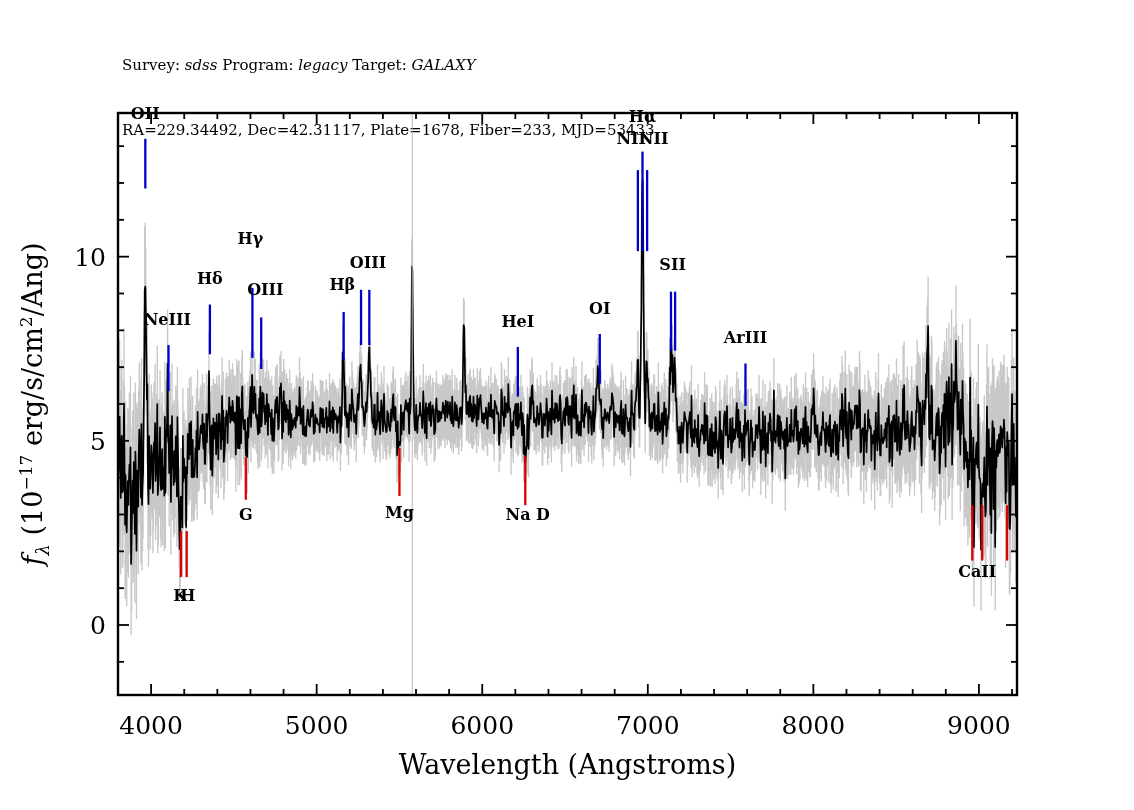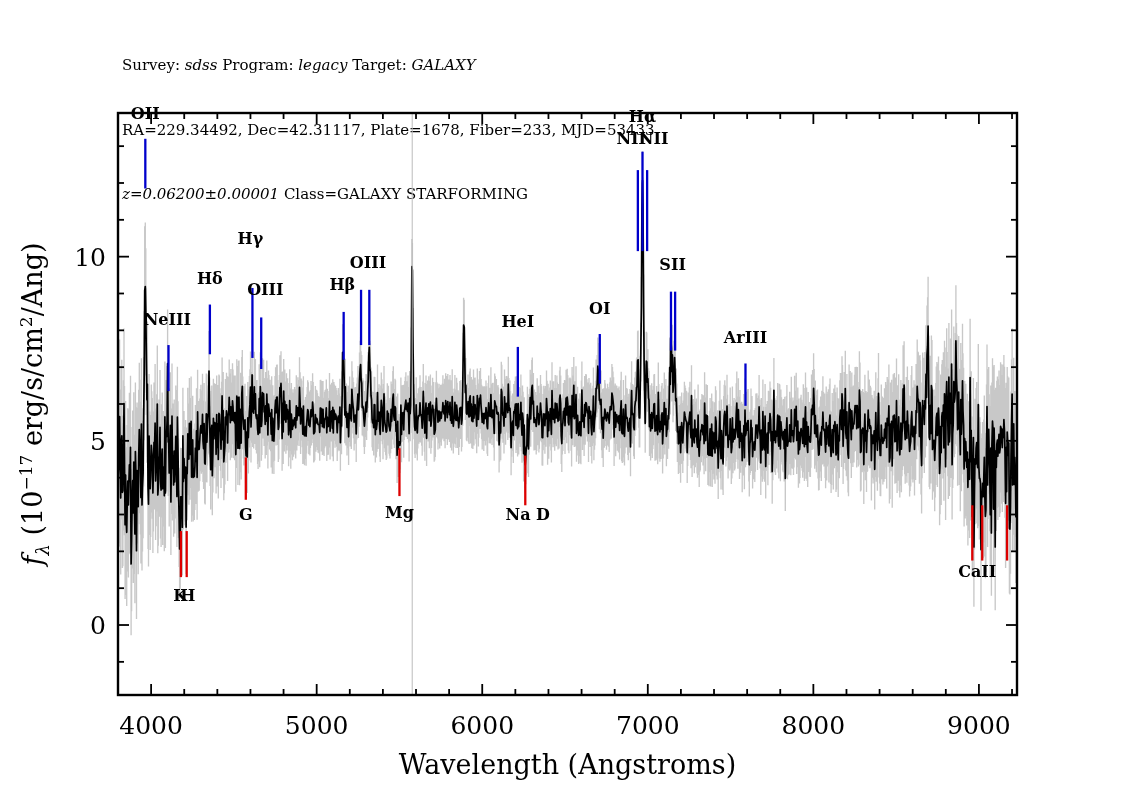--- a/index.html
+++ b/index.html
@@ -14,21 +14,20 @@
   .tick-lab{font-size:25px;}
   .axis-title{font-size:27px;}
   .line-lab{font-size:16px;font-weight:bold;font-family:"DejaVu Serif","Liberation Serif",serif;}
 </style>
 </head>
 <body>
 
 <div id="header">
   <div><span>Survey: </span><span class="it">sdss</span><span> Program: </span><span class="it">legacy</span><span> Target: </span><span class="it">GALAXY</span></div>
   <div>RA=229.34492, Dec=42.31117, Plate=1678, Fiber=233, MJD=53433</div>
-  <div><span class="it">z=0.06200±0.00001</span><span> Class=GALAXY STARFORMING</span></div>
 </div>
 
 <div id="plotwrap">
   <svg id="plot" width="1134" height="810" viewBox="0 0 1134 810">
       <defs>
         <clipPath id="cp">
           <rect x="118" y="113" width="899" height="582"></rect>
         </clipPath>
       </defs>
       <path d="M118.0 556.2L118.0 400.2M118.5 547.2L118.5 391.8M119.1 546.6L119.1 391.7M119.6 493.9L119.6 339.6M120.2 543.2L120.2 389.5M120.7 574.5L120.7 421.4M121.3 519.5L121.3 366.9M121.8 511.8L121.8 359.8M122.4 568.0L122.4 416.5M122.9 566.3L122.9 415.4M123.5 530.6L123.5 380.2M124.0 478.4L124.0 328.6M124.5 535.2L124.5 386.0M125.1 599.0L125.1 450.3M125.6 549.0L125.6 400.9M126.2 594.9L126.2 447.3M126.7 605.9L126.7 458.9M127.3 571.5L127.3 425.1M127.8 554.0L127.8 408.2M128.4 577.5L128.4 432.3M128.9 554.2L128.9 409.5M129.4 536.9L129.4 392.7M130.0 553.2L130.0 409.6M130.5 518.8L130.5 375.8M131.1 635.2L131.1 492.7M131.6 611.2L131.6 469.3M132.2 568.5L132.2 427.1M132.7 551.1L132.7 410.4M133.3 583.1L133.3 442.9M133.8 531.8L133.8 392.2M134.4 573.9L134.4 434.8M134.9 603.2L134.9 464.7M135.4 520.5L135.4 382.5M136.0 544.7L136.0 407.3M136.5 619.1L136.5 482.3M137.1 538.7L137.1 402.4M137.6 543.4L137.6 407.7M138.2 574.3L138.2 439.2M138.7 524.3L138.7 389.8M139.3 496.7L139.3 362.7M139.8 513.2L139.8 379.8M140.4 534.6L140.4 401.8M140.9 563.6L140.9 431.3M141.4 489.9L141.4 358.2M142.0 570.6L142.0 439.4M142.5 551.5L142.5 420.8M143.1 538.3L143.1 408.2M143.6 486.6L143.6 357.1M144.2 440.2L144.2 311.3M144.7 354.6L144.7 226.2M145.3 350.4L145.3 222.6M145.8 375.5L145.8 248.3M146.3 415.0L146.3 288.3M146.9 462.7L146.9 336.6M147.4 447.0L147.4 321.4M148.0 548.9L148.0 423.9M148.5 566.4L148.5 442.0M149.1 498.0L149.1 374.1M149.6 534.9L149.6 411.6M150.2 549.9L150.2 427.2M150.7 537.1L150.7 414.9M151.3 506.1L151.3 384.5M151.8 512.5L151.8 391.3M152.3 518.7L152.3 397.9M152.9 553.1L152.9 432.8M153.4 531.5L153.4 411.6M154.0 502.0L154.0 382.6M154.5 509.5L154.5 390.5M155.1 482.5L155.1 363.9M155.6 540.1L155.6 422.0M156.2 526.2L156.2 408.6M156.7 511.4L156.7 394.2M157.3 462.4L157.3 345.6M157.8 553.2L157.8 436.8M158.3 545.7L158.3 429.8M158.9 514.9L158.9 399.4M159.4 516.8L159.4 401.8M160.0 484.6L160.0 370.0M160.5 538.4L160.5 424.3M161.1 547.0L161.1 433.2M161.6 517.6L161.6 404.3M162.2 505.5L162.2 392.6M162.7 544.9L162.7 432.5M163.2 522.9L163.2 410.9M163.8 526.4L163.8 414.9M164.3 551.2L164.3 440.1M164.9 472.2L164.9 361.6M165.4 548.1L165.4 437.8M166.0 489.9L166.0 380.1M166.5 491.4L166.5 382.0M167.1 474.8L167.1 365.9M167.6 417.9L167.6 309.5M168.2 496.0L168.2 388.0M168.7 495.6L168.7 388.0M169.2 526.5L169.2 419.3M169.8 495.9L169.8 389.2M170.3 478.5L170.3 372.3M170.9 554.9L170.9 449.0M171.4 514.0L171.4 408.6M172.0 468.5L172.0 363.5M172.5 520.6L172.5 416.1M173.1 507.5L173.1 403.5M173.6 536.7L173.6 433.1M174.2 502.8L174.2 399.6M174.7 533.4L174.7 430.6M175.2 518.5L175.2 416.2M175.8 487.4L175.8 385.5M176.3 491.4L176.3 390.0M176.9 547.0L176.9 446.0M177.4 467.3L177.4 366.7M178.0 501.3L178.0 401.2M178.5 538.1L178.5 438.4M179.1 566.9L179.1 467.7M179.6 598.3L179.6 499.5M180.2 588.7L180.2 490.3M180.7 545.7L180.7 447.8M181.2 555.7L181.2 458.3M181.8 545.1L181.8 448.1M182.3 575.5L182.3 478.9M182.9 483.9L182.9 387.7M183.4 529.5L183.4 433.7M184.0 506.2L184.0 410.9M184.5 521.6L184.5 426.8M185.1 525.3L185.1 430.8M185.6 514.0L185.6 420.0M186.1 573.9L186.1 480.4M186.7 520.8L186.7 427.6M187.2 520.1L187.2 427.4M187.8 480.0L187.8 387.7M188.3 495.3L188.3 403.5M188.9 504.8L188.9 413.4M189.4 468.8L189.4 377.9M190.0 499.7L190.0 409.2M190.5 488.1L190.5 398.0M191.1 466.2L191.1 376.6M191.6 521.7L191.6 432.5M192.1 515.4L192.1 426.7M192.7 484.0L192.7 395.8M193.2 521.5L193.2 433.6M193.8 516.1L193.8 428.7M194.3 520.1L194.3 433.1M194.9 510.1L194.9 423.5M195.4 491.2L195.4 405.1M196.0 504.1L196.0 418.4M196.5 473.4L196.5 388.2M197.1 519.7L197.1 434.9M197.6 454.1L197.6 369.7M198.1 491.8L198.1 407.9M198.7 484.4L198.7 401.0M199.2 490.8L199.2 407.8M199.8 481.2L199.8 398.6M200.3 471.2L200.3 389.0M200.9 466.5L200.9 384.7M201.4 473.8L201.4 392.1M202.0 472.1L202.0 390.6M202.5 455.1L202.5 373.7M203.0 482.0L203.0 400.7M203.6 489.1L203.6 408.0M204.1 464.0L204.1 383.0M204.7 503.6L204.7 422.7M205.2 504.5L205.2 423.7M205.8 482.0L205.8 401.4M206.3 454.2L206.3 373.6M206.9 482.4L206.9 401.9M207.4 465.6L207.4 385.3M208.0 454.6L208.0 374.4M208.5 453.0L208.5 372.9M209.0 411.1L209.0 331.1M209.6 457.2L209.6 377.4M210.1 485.9L210.1 406.2M210.7 509.5L210.7 429.9M211.2 470.6L211.2 391.1M211.8 465.0L211.8 385.6M212.3 515.3L212.3 436.0M212.9 492.5L212.9 413.3M213.4 457.9L213.4 378.8M214.0 478.2L214.0 399.3M214.5 462.1L214.5 383.3M215.0 467.3L215.0 388.6M215.6 462.6L215.6 384.1M216.1 493.5L216.1 415.0M216.7 453.8L216.7 375.5M217.2 486.6L217.2 408.4M217.8 463.1L217.8 385.0M218.3 498.5L218.3 420.5M218.9 452.3L218.9 374.5M219.4 453.3L219.4 375.5M219.9 465.9L219.9 388.2M220.5 470.8L220.5 393.3M221.0 487.9L221.0 410.5M221.6 458.9L221.6 381.7M222.1 434.5L222.1 357.4M222.7 478.3L222.7 401.2M223.2 449.0L223.2 372.1M223.8 500.2L223.8 423.4M224.3 493.3L224.3 416.7M224.9 484.5L224.9 407.9M225.4 455.4L225.4 379.0M225.9 462.8L225.9 386.5M226.5 448.9L226.5 372.7M227.0 452.1L227.0 376.0M227.6 480.9L227.6 404.9M228.1 452.7L228.1 376.8M228.7 452.6L228.7 376.9M229.2 435.1L229.2 359.5M229.8 449.1L229.8 373.6M230.3 460.3L230.3 384.9M230.9 444.4L230.9 369.1M231.4 457.8L231.4 382.6M231.9 457.8L231.9 382.8M232.5 438.2L232.5 363.3M233.0 444.2L233.0 369.4M233.6 458.2L233.6 383.5M234.1 449.9L234.1 375.4M234.7 460.2L234.7 385.8M235.2 449.8L235.2 375.5M235.8 491.7L235.8 417.5M236.3 468.0L236.3 394.0M236.8 433.2L236.8 359.2M237.4 439.7L237.4 365.9M237.9 485.1L237.9 411.3M238.5 434.3L238.5 360.7M239.0 433.9L239.0 360.4M239.6 485.2L239.6 411.8M240.1 472.3L240.1 399.0M240.7 445.8L240.7 372.7M241.2 479.6L241.2 406.6M241.8 429.9L241.8 357.1M242.3 422.8L242.3 350.0M242.8 449.2L242.8 376.5M243.4 458.6L243.4 386.1M243.9 465.5L243.9 393.1M244.5 458.4L244.5 386.1M245.0 455.9L245.0 383.7M245.6 483.2L245.6 411.1M246.1 492.0L246.1 420.1M246.7 467.9L246.7 396.1M247.2 493.0L247.2 421.2M247.8 453.7L247.8 382.1M248.3 473.5L248.3 402.0M248.8 460.5L248.8 389.2M249.4 447.4L249.4 376.1M249.9 440.4L249.9 369.3M250.5 422.6L250.5 351.6M251.0 462.5L251.0 391.6M251.6 442.8L251.6 372.0M252.1 410.2L252.1 339.6M252.7 447.0L252.7 376.5M253.2 445.3L253.2 374.9M253.7 448.4L253.7 378.1M254.3 421.9L254.3 351.7M254.8 443.9L254.8 373.9M255.4 428.8L255.4 358.9M255.9 450.0L255.9 380.2M256.5 453.5L256.5 383.8M257.0 449.6L257.0 380.0M257.6 464.0L257.6 394.5M258.1 469.0L258.1 399.7M258.7 461.6L258.7 392.3M259.2 433.3L259.2 364.2M259.7 467.3L259.7 398.3M260.3 421.0L260.3 352.2M260.8 433.8L260.8 365.0M261.4 460.7L261.4 392.1M261.9 454.9L261.9 386.4M262.5 426.7L262.5 358.3M263.0 438.4L263.0 370.2M263.6 427.9L263.6 359.7M264.1 446.0L264.1 378.0M264.7 446.1L264.7 378.2M265.2 458.4L265.2 390.6M265.7 439.6L265.7 371.9M266.3 454.9L266.3 387.3M266.8 427.9L266.8 360.5M267.4 445.5L267.4 378.2M267.9 468.6L267.9 401.4M268.5 437.7L268.5 370.6M269.0 441.8L269.0 374.9M269.6 449.6L269.6 382.7M270.1 446.4L270.1 379.7M270.7 451.2L270.7 384.6M271.2 467.5L271.2 400.9M271.7 442.7L271.7 376.3M272.3 473.7L272.3 407.5M272.8 451.4L272.8 385.2M273.4 461.7L273.4 395.7M273.9 474.1L273.9 408.2M274.5 460.8L274.5 395.0M275.0 441.6L275.0 375.9M275.6 432.9L275.6 367.3M276.1 445.5L276.1 380.1M276.6 430.0L276.6 364.7M277.2 429.8L277.2 364.6M277.7 445.0L277.7 379.9M278.3 461.9L278.3 396.9M278.8 459.2L278.8 394.4M279.4 439.6L279.4 374.9M279.9 419.9L279.9 355.2M280.5 423.8L280.5 359.3M281.0 415.6L281.0 351.2M281.6 436.1L281.6 371.9M282.1 470.7L282.1 406.5M282.6 435.6L282.6 371.6M283.2 463.9L283.2 399.9M283.7 422.9L283.7 359.1M284.3 451.6L284.3 387.9M284.8 433.1L284.8 369.5M285.4 445.0L285.4 381.5M285.9 453.8L285.9 390.5M286.5 436.4L286.5 373.2M287.0 450.4L287.0 387.3M287.6 441.2L287.6 378.3M288.1 445.8L288.1 382.9M288.6 466.2L288.6 403.4M289.2 457.5L289.2 394.9M289.7 431.8L289.7 369.3M290.3 450.9L290.3 388.5M290.8 468.7L290.8 406.4M291.4 445.3L291.4 383.1M291.9 454.6L291.9 392.6M292.5 460.2L292.5 398.3M293.0 451.0L293.0 389.3M293.5 456.8L293.5 395.1M294.1 454.4L294.1 392.8M294.6 448.6L294.6 387.1M295.2 450.6L295.2 389.3M295.7 458.4L295.7 397.2M296.3 436.4L296.3 375.3M296.8 450.6L296.8 389.7M297.4 445.4L297.4 384.5M297.9 438.0L297.9 377.3M298.5 440.5L298.5 379.9M299.0 445.9L299.0 385.4M299.5 417.6L299.5 357.2M300.1 432.4L300.1 372.2M300.6 454.0L300.6 393.9M301.2 438.4L301.2 378.4M301.7 440.5L301.7 380.6M302.3 447.3L302.3 387.5M302.8 464.0L302.8 404.4M303.4 435.8L303.4 376.3M303.9 463.7L303.9 404.3M304.5 465.3L304.5 406.0M305.0 458.9L305.0 399.7M305.5 456.1L305.5 397.1M306.1 465.7L306.1 406.7M306.6 453.4L306.6 394.6M307.2 445.7L307.2 387.0M307.7 438.8L307.7 380.2M308.3 440.7L308.3 382.2M308.8 454.3L308.8 395.9M309.4 449.8L309.4 391.6M309.9 455.6L309.9 397.5M310.4 448.1L310.4 390.1M311.0 438.8L311.0 380.9M311.5 445.5L311.5 387.7M312.1 442.9L312.1 385.2M312.6 430.8L312.6 373.3M313.2 439.3L313.2 381.9M313.7 462.4L313.7 405.1M314.3 461.6L314.3 404.4M314.8 460.3L314.8 403.2M315.4 443.0L315.4 386.1M315.9 451.7L315.9 394.9M316.4 446.4L316.4 389.7M317.0 447.1L317.0 390.4M317.5 449.9L317.5 393.3M318.1 452.8L318.1 396.1M318.6 452.8L318.6 396.2M319.2 453.6L319.2 396.9M319.7 460.7L319.7 404.1M320.3 436.5L320.3 379.9M320.8 436.4L320.8 379.8M321.4 451.4L321.4 394.8M321.9 437.5L321.9 381.0M322.4 455.0L322.4 398.4M323.0 437.5L323.0 381.0M323.5 454.4L323.5 397.8M324.1 456.0L324.1 399.4M324.6 448.2L324.6 391.7M325.2 446.5L325.2 389.9M325.7 446.0L325.7 389.5M326.3 436.2L326.3 379.6M326.8 461.1L326.8 404.5M327.3 445.2L327.3 388.7M327.9 455.0L327.9 398.5M328.4 454.6L328.4 398.1M329.0 447.5L329.0 391.0M329.5 429.6L329.5 373.1M330.1 459.5L330.1 403.1M330.6 441.0L330.6 384.5M331.2 441.5L331.2 385.0M331.7 439.1L331.7 382.7M332.3 456.6L332.3 400.1M332.8 435.7L332.8 379.2M333.3 461.2L333.3 404.7M333.9 438.4L333.9 382.0M334.4 440.8L334.4 384.4M335.0 447.7L335.0 391.3M335.5 442.2L335.5 385.8M336.1 444.3L336.1 387.9M336.6 446.7L336.6 390.3M337.2 461.0L337.2 404.7M337.7 451.4L337.7 395.0M338.3 444.3L338.3 387.9M338.8 449.9L338.8 393.5M339.3 450.7L339.3 394.4M339.9 435.2L339.9 378.8M340.4 470.7L340.4 414.4M341.0 452.5L341.0 396.2M341.5 454.2L341.5 397.8M342.1 427.5L342.1 371.2M342.6 380.5L342.6 324.2M343.2 386.2L343.2 329.9M343.7 388.8L343.7 332.5M344.2 408.0L344.2 351.8M344.8 443.2L344.8 386.9M345.3 414.9L345.3 358.7M345.9 445.5L345.9 389.2M346.4 439.9L346.4 383.6M347.0 455.5L347.0 399.3M347.5 448.2L347.5 392.0M348.1 441.6L348.1 385.4M348.6 464.9L348.6 408.7M349.2 442.1L349.2 385.9M349.7 432.8L349.7 376.6M350.2 446.6L350.2 390.4M350.8 444.8L350.8 388.6M351.3 449.0L351.3 392.8M351.9 417.4L351.9 361.3M352.4 427.4L352.4 371.2M353.0 433.6L353.0 377.4M353.5 438.2L353.5 382.1M354.1 450.4L354.1 394.2M354.6 444.1L354.6 388.0M355.2 443.2L355.2 387.1M355.7 443.4L355.7 387.3M356.2 461.9L356.2 405.8M356.8 439.6L356.8 383.5M357.3 433.5L357.3 377.4M357.9 422.1L357.9 366.0M358.4 437.9L358.4 381.8M359.0 426.7L359.0 370.6M359.5 408.6L359.5 352.6M360.1 396.8L360.1 340.8M360.6 392.7L360.6 336.7M361.1 407.3L361.1 351.3M361.7 411.1L361.7 355.1M362.2 435.6L362.2 379.6M362.8 434.3L362.8 378.3M363.3 436.6L363.3 380.6M363.9 446.9L363.9 390.9M364.4 454.1L364.4 398.2M365.0 447.0L365.0 391.0M365.5 437.1L365.5 381.1M366.1 430.0L366.1 374.0M366.6 439.9L366.6 383.9M367.1 430.8L367.1 374.8M367.7 417.5L367.7 361.6M368.2 408.0L368.2 352.1M368.8 383.0L368.8 327.1M369.3 375.3L369.3 319.4M369.9 396.7L369.9 340.7M370.4 399.5L370.4 343.6M371.0 423.3L371.0 367.4M371.5 427.5L371.5 371.6M372.1 447.3L372.1 391.5M372.6 450.8L372.6 394.9M373.1 447.8L373.1 391.9M373.7 455.5L373.7 399.7M374.2 432.6L374.2 376.8M374.8 432.7L374.8 376.9M375.3 462.6L375.3 406.7M375.9 448.4L375.9 392.6M376.4 457.4L376.4 401.5M377.0 451.8L377.0 395.9M377.5 420.4L377.5 364.6M378.1 449.0L378.1 393.2M378.6 443.7L378.6 387.9M379.1 440.0L379.1 384.2M379.7 456.6L379.7 400.8M380.2 462.1L380.2 406.4M380.8 441.3L380.8 385.5M381.3 428.2L381.3 372.5M381.9 434.9L381.9 379.2M382.4 444.3L382.4 388.5M383.0 459.2L383.0 403.4M383.5 439.6L383.5 383.9M384.0 421.8L384.0 366.1M384.6 448.3L384.6 392.6M385.1 452.1L385.1 396.4M385.7 455.3L385.7 399.6M386.2 459.9L386.2 404.3M386.8 458.6L386.8 402.9M387.3 438.9L387.3 383.2M387.9 445.5L387.9 389.8M388.4 441.4L388.4 385.7M389.0 453.8L389.0 398.1M389.5 455.7L389.5 400.0M390.0 458.6L390.0 403.0M390.6 453.2L390.6 397.6M391.1 437.1L391.1 381.5M391.7 449.1L391.7 393.5M392.2 439.6L392.2 384.0M392.8 426.5L392.8 370.9M393.3 421.9L393.3 366.3M393.9 444.5L393.9 388.9M394.4 447.9L394.4 392.3M395.0 434.3L395.0 378.8M395.5 435.8L395.5 380.2M396.0 459.2L396.0 403.6M396.6 452.0L396.6 396.5M397.1 483.0L397.1 427.5M397.7 449.2L397.7 393.6M398.2 476.9L398.2 421.4M398.8 469.4L398.8 413.9M399.3 472.5L399.3 417.0M399.9 473.0L399.9 417.4M400.4 469.5L400.4 414.0M400.9 432.9L400.9 377.4M401.5 462.2L401.5 406.7M402.0 440.7L402.0 385.3M402.6 441.7L402.6 386.2M403.1 440.4L403.1 384.9M403.7 457.7L403.7 402.3M404.2 439.9L404.2 384.5M404.8 436.5L404.8 381.1M405.3 432.2L405.3 376.7M405.9 427.7L405.9 372.3M406.4 437.1L406.4 381.6M406.9 436.6L406.9 381.2M407.5 439.1L407.5 383.7M408.0 430.8L408.0 375.4M408.6 442.4L408.6 387.0M409.1 461.4L409.1 406.1M409.7 426.3L409.7 370.9M410.2 441.3L410.2 385.9M410.8 433.0L410.8 377.6M411.3 383.0L411.3 327.6M411.9 294.4L411.9 239.1M412.4 298.2L412.4 242.9M412.9 363.2L412.9 307.9M413.5 411.9L413.5 356.6M414.0 439.2L414.0 383.9M414.6 454.3L414.6 399.0M415.1 458.1L415.1 402.8M415.7 453.3L415.7 398.0M416.2 432.5L416.2 377.2M416.8 454.6L416.8 399.3M417.3 460.5L417.3 405.3M417.8 448.4L417.8 393.2M418.4 443.5L418.4 388.3M418.9 443.8L418.9 388.6M419.5 442.0L419.5 386.7M420.0 430.5L420.0 375.3M420.6 442.6L420.6 387.3M421.1 442.3L421.1 387.0M421.7 445.8L421.7 390.6M422.2 455.8L422.2 400.6M422.8 436.7L422.8 381.5M423.3 419.0L423.3 363.9M423.8 438.0L423.8 382.8M424.4 451.7L424.4 396.6M424.9 460.7L424.9 405.5M425.5 438.2L425.5 383.1M426.0 430.7L426.0 375.5M426.6 465.9L426.6 410.7M427.1 439.1L427.1 384.0M427.7 435.5L427.7 380.4M428.2 441.4L428.2 386.3M428.8 431.5L428.8 376.3M429.3 448.3L429.3 393.2M429.8 436.0L429.8 381.0M430.4 429.7L430.4 374.6M430.9 453.7L430.9 398.7M431.5 447.9L431.5 392.9M432.0 440.4L432.0 385.4M432.6 432.8L432.6 377.7M433.1 437.4L433.1 382.3M433.7 436.9L433.7 381.9M434.2 461.7L434.2 406.7M434.7 460.4L434.7 405.4M435.3 457.1L435.3 402.1M435.8 437.3L435.8 382.3M436.4 425.8L436.4 370.8M436.9 437.2L436.9 382.2M437.5 438.4L437.5 383.4M438.0 449.6L438.0 394.6M438.6 443.3L438.6 388.3M439.1 438.7L439.1 383.7M439.7 448.4L439.7 393.4M440.2 442.2L440.2 387.2M440.7 439.6L440.7 384.7M441.3 445.8L441.3 390.9M441.8 439.8L441.8 384.8M442.4 438.4L442.4 383.5M442.9 430.2L442.9 375.2M443.5 438.6L443.5 383.7M444.0 441.2L444.0 386.3M444.6 433.7L444.6 378.8M445.1 448.3L445.1 393.5M445.7 428.1L445.7 373.2M446.2 439.1L446.2 384.2M446.7 431.0L446.7 376.1M447.3 445.0L447.3 390.1M447.8 428.9L447.8 374.1M448.4 439.5L448.4 384.6M448.9 434.4L448.9 379.5M449.5 442.1L449.5 387.2M450.0 429.9L450.0 375.0M450.6 447.8L450.6 393.0M451.1 435.0L451.1 380.2M451.6 450.5L451.6 395.8M452.2 424.0L452.2 369.2M452.7 443.5L452.7 388.7M453.3 453.6L453.3 398.9M453.8 447.3L453.8 392.6M454.4 443.4L454.4 388.6M454.9 429.8L454.9 375.0M455.5 444.2L455.5 389.5M456.0 447.9L456.0 393.1M456.6 432.4L456.6 377.7M457.1 437.4L457.1 382.7M457.6 448.1L457.6 393.4M458.2 445.0L458.2 390.3M458.7 455.1L458.7 400.4M459.3 447.1L459.3 392.4M459.8 435.6L459.8 380.9M460.4 439.1L460.4 384.4M460.9 434.8L460.9 380.1M461.5 451.4L461.5 396.7M462.0 447.1L462.0 392.5M462.6 425.9L462.6 371.3M463.1 387.4L463.1 332.8M463.6 352.4L463.6 297.8M464.2 354.4L464.2 299.7M464.7 381.8L464.7 327.2M465.3 419.9L465.3 365.3M465.8 412.5L465.8 357.9M466.4 440.3L466.4 385.7M466.9 441.3L466.9 386.7M467.5 437.7L467.5 383.1M468.0 429.0L468.0 374.4M468.6 442.6L468.6 388.0M469.1 444.1L469.1 389.6M469.6 425.9L469.6 371.4M470.2 423.2L470.2 368.6M470.7 443.4L470.7 388.9M471.3 431.4L471.3 376.9M471.8 448.2L471.8 393.7M472.4 434.1L472.4 379.6M472.9 449.0L472.9 394.5M473.5 424.0L473.5 369.5M474.0 445.4L474.0 390.9M474.5 432.3L474.5 377.9M475.1 432.0L475.1 377.5M475.6 439.3L475.6 384.9M476.2 443.7L476.2 389.2M476.7 453.3L476.7 398.8M477.3 422.8L477.3 368.4M477.8 433.7L477.8 379.3M478.4 446.6L478.4 392.2M478.9 437.8L478.9 383.4M479.5 425.5L479.5 371.1M480.0 429.1L480.0 374.7M480.5 422.3L480.5 367.9M481.1 433.4L481.1 379.0M481.6 439.2L481.6 384.8M482.2 449.6L482.2 395.2M482.7 440.7L482.7 386.3M483.3 440.9L483.3 386.5M483.8 450.9L483.8 396.5M484.4 440.7L484.4 386.2M484.9 441.1L484.9 386.6M485.5 445.6L485.5 391.2M486.0 434.8L486.0 380.4M486.5 440.8L486.5 386.3M487.1 453.7L487.1 399.2M487.6 456.0L487.6 401.4M488.2 437.4L488.2 382.9M488.7 430.2L488.7 375.6M489.3 443.2L489.3 388.6M489.8 442.3L489.8 387.7M490.4 443.6L490.4 389.0M490.9 421.9L490.9 367.2M491.4 438.9L491.4 384.3M492.0 444.9L492.0 390.3M492.5 437.6L492.5 383.0M493.1 437.5L493.1 382.8M493.6 447.6L493.6 392.9M494.2 460.7L494.2 406.0M494.7 428.3L494.7 373.5M495.3 431.0L495.3 376.3M495.8 434.1L495.8 379.3M496.4 433.6L496.4 378.9M496.9 441.0L496.9 386.3M497.4 441.4L497.4 386.6M498.0 439.9L498.0 385.1M498.5 442.4L498.5 387.6M499.1 472.4L499.1 417.6M499.6 461.7L499.6 406.9M500.2 449.2L500.2 394.3M500.7 460.3L500.7 405.4M501.3 416.7L501.3 361.8M501.8 419.7L501.8 364.8M502.4 438.7L502.4 383.8M502.9 442.8L502.9 387.8M503.4 441.5L503.4 386.6M504.0 453.6L504.0 398.7M504.5 424.4L504.5 369.4M505.1 434.1L505.1 379.1M505.6 444.7L505.6 389.7M506.2 431.4L506.2 376.3M506.7 430.9L506.7 375.9M507.3 432.7L507.3 377.6M507.8 440.1L507.8 385.0M508.3 411.8L508.3 356.7M508.9 433.0L508.9 377.9M509.4 437.8L509.4 382.7M510.0 435.8L510.0 380.6M510.5 446.1L510.5 390.9M511.1 475.3L511.1 420.2M511.6 456.8L511.6 401.6M512.2 450.8L512.2 395.6M512.7 448.7L512.7 393.5M513.3 463.0L513.3 407.8M513.8 439.4L513.8 384.1M514.3 440.6L514.3 385.3M514.9 436.3L514.9 381.0M515.4 431.9L515.4 376.6M516.0 453.1L516.0 397.8M516.5 431.6L516.5 376.3M517.1 449.9L517.1 394.6M517.6 456.5L517.6 401.1M518.2 431.2L518.2 375.9M518.7 454.5L518.7 399.1M519.3 442.3L519.3 386.9M519.8 443.5L519.8 388.1M520.3 447.0L520.3 391.6M520.9 430.0L520.9 374.6M521.4 451.2L521.4 395.7M522.0 462.8L522.0 407.3M522.5 440.9L522.5 385.5M523.1 447.3L523.1 391.8M523.6 481.4L523.6 425.9M524.2 452.8L524.2 397.2M524.7 488.2L524.7 432.7M525.2 492.7L525.2 437.2M525.8 484.3L525.8 428.7M526.3 475.3L526.3 419.7M526.9 473.2L526.9 417.6M527.4 442.5L527.4 386.8M528.0 449.9L528.0 394.3M528.5 476.9L528.5 421.2M529.1 454.7L529.1 399.1M529.6 444.4L529.6 388.7M530.2 425.4L530.2 369.7M530.7 446.7L530.7 391.0M531.2 430.1L531.2 374.4M531.8 415.6L531.8 359.9M532.3 413.2L532.3 357.5M532.9 432.1L532.9 376.3M533.4 428.9L533.4 373.1M534.0 450.5L534.0 394.7M534.5 445.4L534.5 389.6M535.1 450.1L535.1 394.3M535.6 447.8L535.6 392.0M536.2 454.4L536.2 398.6M536.7 450.9L536.7 395.1M537.2 434.1L537.2 378.2M537.8 445.3L537.8 389.4M538.3 441.6L538.3 385.7M538.9 452.6L538.9 396.7M539.4 448.8L539.4 392.9M540.0 441.3L540.0 385.4M540.5 431.1L540.5 375.1M541.1 440.0L541.1 384.0M541.6 442.3L541.6 386.3M542.1 465.5L542.1 409.4M542.7 465.7L542.7 409.7M543.2 450.2L543.2 394.1M543.8 441.8L543.8 385.8M544.3 444.7L544.3 388.6M544.9 453.7L544.9 397.6M545.4 442.0L545.4 385.9M546.0 446.8L546.0 390.7M546.5 426.6L546.5 370.5M547.1 437.0L547.1 380.8M547.6 464.8L547.6 408.6M548.1 439.9L548.1 383.7M548.7 458.8L548.7 402.6M549.2 446.6L549.2 390.4M549.8 443.9L549.8 387.6M550.3 436.6L550.3 380.4M550.9 450.6L550.9 394.3M551.4 462.5L551.4 406.3M552.0 418.6L552.0 362.3M552.5 437.9L552.5 381.6M553.1 447.3L553.1 391.0M553.6 437.5L553.6 381.2M554.1 444.3L554.1 388.0M554.7 450.8L554.7 394.5M555.2 431.4L555.2 375.0M555.8 444.3L555.8 387.9M556.3 446.2L556.3 389.8M556.9 432.0L556.9 375.5M557.4 438.8L557.4 382.4M558.0 449.5L558.0 393.0M558.5 440.5L558.5 384.0M559.0 448.5L559.0 392.0M559.6 427.1L559.6 370.6M560.1 423.3L560.1 366.8M560.7 431.9L560.7 375.4M561.2 464.0L561.2 407.4M561.8 471.9L561.8 415.3M562.3 454.6L562.3 398.1M562.9 450.9L562.9 394.3M563.4 439.7L563.4 383.1M564.0 440.1L564.0 383.5M564.5 436.6L564.5 380.0M565.0 454.1L565.0 397.4M565.6 437.2L565.6 380.5M566.1 426.5L566.1 369.8M566.7 443.3L566.7 386.6M567.2 425.5L567.2 368.8M567.8 431.9L567.8 375.2M568.3 450.5L568.3 393.8M568.9 453.2L568.9 396.5M569.4 435.0L569.4 378.2M570.0 434.4L570.0 377.6M570.5 435.4L570.5 378.6M571.0 450.7L571.0 393.9M571.6 466.4L571.6 409.5M572.1 424.0L572.1 367.1M572.7 445.2L572.7 388.3M573.2 432.2L573.2 375.4M573.8 413.9L573.8 357.0M574.3 447.0L574.3 390.1M574.9 438.1L574.9 381.2M575.4 446.4L575.4 389.4M576.0 423.2L576.0 366.2M576.5 461.8L576.5 404.9M577.0 450.4L577.0 393.4M577.6 443.8L577.6 386.8M578.1 455.4L578.1 398.4M578.7 464.0L578.7 407.0M579.2 456.2L579.2 399.2M579.8 450.4L579.8 393.3M580.3 463.0L580.3 405.9M580.9 464.2L580.9 407.1M581.4 437.6L581.4 380.5M581.9 418.7L581.9 361.6M582.5 450.0L582.5 392.8M583.0 444.6L583.0 387.4M583.6 443.7L583.6 386.6M584.1 456.1L584.1 398.9M584.7 433.1L584.7 375.9M585.2 444.7L585.2 387.5M585.8 431.2L585.8 373.9M586.3 431.7L586.3 374.5M586.9 436.4L586.9 379.2M587.4 441.5L587.4 384.2M587.9 439.9L587.9 382.6M588.5 462.0L588.5 404.7M589.0 435.2L589.0 377.9M589.6 442.0L589.6 384.6M590.1 446.9L590.1 389.5M590.7 440.1L590.7 382.7M591.2 456.1L591.2 398.7M591.8 463.5L591.8 406.1M592.3 445.9L592.3 388.5M592.9 443.2L592.9 385.7M593.4 424.8L593.4 367.4M593.9 460.3L593.9 402.9M594.5 449.8L594.5 392.4M595.0 445.5L595.0 388.0M595.6 438.3L595.6 380.8M596.1 417.0L596.1 359.5M596.7 417.3L596.7 359.8M597.2 412.6L597.2 355.0M597.8 395.0L597.8 337.4M598.3 400.7L598.3 343.1M598.8 408.7L598.8 351.1M599.4 428.9L599.4 371.3M599.9 429.5L599.9 371.9M600.5 433.3L600.5 375.6M601.0 428.1L601.0 370.5M601.6 450.2L601.6 392.5M602.1 457.9L602.1 400.2M602.7 446.5L602.7 388.8M603.2 467.0L603.2 409.3M603.8 446.1L603.8 388.3M604.3 447.8L604.3 390.0M604.8 437.9L604.8 380.1M605.4 441.1L605.4 383.4M605.9 446.0L605.9 388.3M606.5 449.7L606.5 391.9M607.0 446.3L607.0 388.5M607.6 441.6L607.6 383.8M608.1 444.9L608.1 387.1M608.7 446.8L608.7 388.9M609.2 452.1L609.2 394.2M609.8 440.2L609.8 382.3M610.3 435.5L610.3 377.6M610.8 438.8L610.8 380.8M611.4 438.5L611.4 380.6M611.9 422.0L611.9 364.0M612.5 425.0L612.5 367.0M613.0 429.5L613.0 371.6M613.6 435.3L613.6 377.3M614.1 465.9L614.1 407.9M614.7 443.7L614.7 385.6M615.2 441.5L615.2 383.4M615.7 456.2L615.7 398.1M616.3 443.7L616.3 385.6M616.8 443.9L616.8 385.8M617.4 450.7L617.4 392.6M617.9 446.4L617.9 388.3M618.5 452.6L618.5 394.5M619.0 444.5L619.0 386.4M619.6 459.5L619.6 401.3M620.1 448.3L620.1 390.2M620.7 438.5L620.7 380.3M621.2 430.0L621.2 371.8M621.7 461.2L621.7 403.0M622.3 462.9L622.3 404.7M622.8 457.5L622.8 399.2M623.4 438.3L623.4 380.0M623.9 462.3L623.9 404.1M624.5 465.4L624.5 407.1M625.0 453.6L625.0 395.3M625.6 433.9L625.6 375.6M626.1 447.4L626.1 389.0M626.7 446.4L626.7 388.0M627.2 447.3L627.2 388.9M627.7 455.1L627.7 396.7M628.3 460.3L628.3 401.9M628.8 452.1L628.8 393.7M629.4 452.7L629.4 394.3M629.9 447.5L629.9 389.0M630.5 476.2L630.5 417.8M631.0 440.9L631.0 382.4M631.6 419.8L631.6 361.3M632.1 443.5L632.1 385.0M632.6 442.5L632.6 384.0M633.2 443.8L633.2 385.3M633.7 456.2L633.7 397.7M634.3 459.0L634.3 400.4M634.8 436.1L634.8 377.5M635.4 430.7L635.4 372.1M635.9 430.1L635.9 371.5M636.5 417.0L636.5 358.4M637.0 415.8L637.0 357.2M637.6 389.9L637.6 331.3M638.1 389.1L638.1 330.5M638.6 427.7L638.6 369.0M639.2 447.4L639.2 388.7M639.7 447.4L639.7 388.7M640.3 414.6L640.3 355.9M640.8 381.5L640.8 322.8M641.4 335.8L641.4 277.1M641.9 241.1L641.9 182.4M642.5 210.0L642.5 151.2M643.0 236.2L643.0 177.4M643.6 333.4L643.6 274.6M644.1 390.5L644.1 331.7M644.6 422.7L644.6 363.8M645.2 452.8L645.2 394.0M645.7 422.8L645.7 364.0M646.3 390.6L646.3 331.7M646.8 391.3L646.8 332.4M647.4 411.7L647.4 352.8M647.9 408.2L647.9 349.2M648.5 427.3L648.5 368.3M649.0 429.7L649.0 370.7M649.5 456.1L649.5 397.1M650.1 444.2L650.1 385.2M650.6 460.5L650.6 401.5M651.2 453.5L651.2 394.5M651.7 442.3L651.7 383.2M652.3 458.0L652.3 398.9M652.8 448.9L652.8 389.8M653.4 445.2L653.4 386.1M653.9 433.7L653.9 374.5M654.5 433.2L654.5 374.0M655.0 460.8L655.0 401.5M655.5 453.2L655.5 393.9M656.1 460.2L656.1 400.9M656.6 445.2L656.6 385.9M657.2 458.6L657.2 399.3M657.7 464.3L657.7 404.9M658.3 422.0L658.3 362.6M658.8 443.3L658.8 383.9M659.4 458.5L659.4 399.1M659.9 461.7L659.9 402.2M660.5 451.3L660.5 391.8M661.0 459.0L661.0 399.5M661.5 445.3L661.5 385.8M662.1 442.7L662.1 383.1M662.6 473.6L662.6 414.0M663.2 458.6L663.2 399.0M663.7 448.2L663.7 388.6M664.3 432.3L664.3 372.6M664.8 454.4L664.8 394.8M665.4 444.7L665.4 385.1M665.9 438.6L665.9 378.9M666.4 466.2L666.4 406.4M667.0 458.6L667.0 398.8M667.5 459.1L667.5 399.4M668.1 445.5L668.1 385.7M668.6 448.8L668.6 388.9M669.2 432.2L669.2 372.3M669.7 397.4L669.7 337.5M670.3 414.5L670.3 354.6M670.8 368.2L670.8 308.3M671.4 377.7L671.4 317.7M671.9 401.6L671.9 341.6M672.4 384.8L672.4 324.8M673.0 422.2L673.0 362.2M673.5 415.7L673.5 355.6M674.1 400.7L674.1 340.7M674.6 387.6L674.6 327.5M675.2 405.2L675.2 345.0M675.7 431.1L675.7 371.0M676.3 428.5L676.3 368.4M676.8 443.8L676.8 383.6M677.4 462.0L677.4 401.8M677.9 456.6L677.9 396.4M678.4 473.9L678.4 413.6M679.0 473.1L679.0 412.8M679.5 465.3L679.5 405.0M680.1 456.7L680.1 396.3M680.6 482.8L680.6 422.4M681.2 464.1L681.2 403.7M681.7 452.9L681.7 392.5M682.3 463.5L682.3 403.1M682.8 473.1L682.8 412.6M683.4 460.8L683.4 400.4M683.9 453.2L683.9 392.7M684.4 442.3L684.4 381.8M685.0 446.0L685.0 385.5M685.5 448.6L685.5 388.0M686.1 451.4L686.1 390.8M686.6 451.8L686.6 391.2M687.2 482.9L687.2 422.3M687.7 466.0L687.7 405.4M688.3 453.1L688.3 392.4M688.8 454.4L688.8 393.7M689.3 448.0L689.3 387.2M689.9 442.5L689.9 381.8M690.4 460.1L690.4 399.4M691.0 468.2L691.0 407.4M691.5 426.1L691.5 365.3M692.1 476.9L692.1 416.0M692.6 465.7L692.6 404.9M693.2 459.8L693.2 398.9M693.7 465.0L693.7 404.1M694.3 473.3L694.3 412.3M694.8 450.6L694.8 389.6M695.3 467.2L695.3 406.2M695.9 462.8L695.9 401.8M696.4 459.7L696.4 398.6M697.0 473.4L697.0 412.3M697.5 477.8L697.5 416.7M698.1 445.7L698.1 384.6M698.6 475.1L698.6 414.0M699.2 486.9L699.2 425.7M699.7 471.9L699.7 410.7M700.3 470.5L700.3 409.3M700.8 460.6L700.8 399.4M701.3 462.2L701.3 401.0M701.9 455.2L701.9 393.9M702.4 456.2L702.4 394.9M703.0 465.5L703.0 404.2M703.5 456.5L703.5 395.2M704.1 474.3L704.1 413.0M704.6 433.7L704.6 372.3M705.2 458.8L705.2 397.4M705.7 471.3L705.7 409.9M706.2 445.7L706.2 384.3M706.8 457.9L706.8 396.4M707.3 446.5L707.3 385.0M707.9 485.0L707.9 423.5M708.4 477.4L708.4 415.9M709.0 486.3L709.0 424.7M709.5 472.3L709.5 410.7M710.1 459.6L710.1 397.9M710.6 486.4L710.6 424.7M711.2 470.0L711.2 408.3M711.7 455.0L711.7 393.4M712.2 487.1L712.2 425.4M712.8 463.0L712.8 401.2M713.3 473.7L713.3 411.9M713.9 479.6L713.9 417.8M714.4 464.0L714.4 402.2M715.0 483.8L715.0 421.9M715.5 448.0L715.5 386.2M716.1 452.2L716.1 390.3M716.6 475.4L716.6 413.5M717.2 479.4L717.2 417.5M717.7 472.3L717.7 410.3M718.2 499.1L718.2 437.1M718.8 472.3L718.8 410.3M719.3 462.7L719.3 400.7M719.9 442.5L719.9 380.4M720.4 478.2L720.4 416.2M721.0 489.6L721.0 427.5M721.5 461.7L721.5 399.6M722.1 471.1L722.1 409.0M722.6 489.8L722.6 427.6M723.1 495.0L723.1 432.8M723.7 458.1L723.7 395.9M724.2 447.0L724.2 384.7M724.8 442.5L724.8 380.2M725.3 447.9L725.3 385.6M725.9 466.6L725.9 404.3M726.4 461.0L726.4 398.7M727.0 437.2L727.0 374.8M727.5 457.2L727.5 394.8M728.1 478.6L728.1 416.2M728.6 469.2L728.6 406.8M729.1 466.5L729.1 404.0M729.7 470.5L729.7 408.0M730.2 450.0L730.2 387.5M730.8 468.5L730.8 406.0M731.3 484.0L731.3 421.4M731.9 478.5L731.9 415.9M732.4 449.1L732.4 386.5M733.0 473.2L733.0 410.6M733.5 463.0L733.5 400.4M734.1 460.8L734.1 398.1M734.6 470.4L734.6 407.7M735.1 468.8L735.1 406.1M735.7 462.1L735.7 399.4M736.2 446.0L736.2 383.2M736.8 434.4L736.8 371.6M737.3 459.3L737.3 396.5M737.9 468.7L737.9 405.9M738.4 441.2L738.4 378.3M739.0 459.7L739.0 396.8M739.5 479.1L739.5 416.2M740.0 452.8L740.0 389.9M740.6 472.7L740.6 409.8M741.1 465.8L741.1 402.8M741.7 464.8L741.7 401.8M742.2 492.2L742.2 429.2M742.8 466.8L742.8 403.8M743.3 475.5L743.3 412.5M743.9 457.1L743.9 394.1M744.4 489.2L744.4 426.1M745.0 441.6L745.0 378.5M745.5 467.2L745.5 404.0M746.0 465.0L746.0 401.9M746.6 455.0L746.6 391.8M747.1 461.8L747.1 398.6M747.7 452.4L747.7 389.2M748.2 452.2L748.2 389.0M748.8 481.6L748.8 418.3M749.3 496.5L749.3 433.2M749.9 475.1L749.9 411.7M750.4 472.9L750.4 409.5M751.0 452.0L751.0 388.6M751.5 470.9L751.5 407.5M752.0 459.6L752.0 396.1M752.6 488.4L752.6 424.9M753.1 479.0L753.1 415.6M753.7 479.2L753.7 415.7M754.2 473.5L754.2 410.0M754.8 482.0L754.8 418.4M755.3 471.7L755.3 408.1M755.9 456.9L755.9 393.4M756.4 457.8L756.4 394.1M756.9 457.0L756.9 393.3M757.5 470.0L757.5 406.4M758.0 461.6L758.0 398.0M758.6 459.2L758.6 395.5M759.1 438.7L759.1 375.0M759.7 463.1L759.7 399.4M760.2 468.6L760.2 404.9M760.8 494.9L760.8 431.1M761.3 462.0L761.3 398.1M761.9 476.5L761.9 412.7M762.4 481.8L762.4 417.9M762.9 443.5L762.9 379.6M763.5 470.8L763.5 406.8M764.0 479.2L764.0 415.2M764.6 481.8L764.6 417.8M765.1 448.0L765.1 384.0M765.7 498.4L765.7 434.3M766.2 471.1L766.2 407.1M766.8 468.0L766.8 404.0M767.3 465.1L767.3 401.0M767.9 485.2L767.9 421.1M768.4 454.9L768.4 390.7M768.9 465.0L768.9 400.9M769.5 455.5L769.5 391.3M770.0 445.7L770.0 381.5M770.6 451.9L770.6 387.7M771.1 473.1L771.1 408.9M771.7 463.7L771.7 399.4M772.2 503.7L772.2 439.4M772.8 480.2L772.8 415.9M773.3 464.5L773.3 400.2M773.9 422.5L773.9 358.1M774.4 472.3L774.4 407.9M774.9 462.7L774.9 398.3M775.5 474.9L775.5 410.4M776.0 464.5L776.0 400.0M776.6 468.5L776.6 404.1M777.1 460.5L777.1 396.0M777.7 447.5L777.7 383.0M778.2 472.5L778.2 408.0M778.8 478.4L778.8 413.8M779.3 448.4L779.3 383.8M779.8 449.2L779.8 384.6M780.4 481.3L780.4 416.6M780.9 454.2L780.9 389.4M781.5 462.1L781.5 397.2M782.0 464.4L782.0 399.5M782.6 470.5L782.6 405.5M783.1 472.2L783.1 407.1M783.7 464.3L783.7 399.1M784.2 481.4L784.2 416.1M784.8 462.2L784.8 396.8M785.3 511.1L785.3 445.6M785.8 478.1L785.8 412.5M786.4 461.7L786.4 396.0M786.9 450.7L786.9 385.0M787.5 479.2L787.5 413.3M788.0 475.3L788.0 409.4M788.6 474.3L788.6 408.3M789.1 474.5L789.1 408.4M789.7 458.0L789.7 391.7M790.2 464.1L790.2 397.8M790.8 475.2L790.8 408.8M791.3 443.2L791.3 376.7M791.8 468.1L791.8 401.5M792.4 468.7L792.4 402.0M792.9 464.2L792.9 397.4M793.5 475.1L793.5 408.2M794.0 467.5L794.0 400.5M794.6 442.9L794.6 375.8M795.1 457.9L795.1 390.8M795.7 459.5L795.7 392.2M796.2 440.0L796.2 372.7M796.7 474.1L796.7 406.7M797.3 467.2L797.3 399.7M797.8 455.0L797.8 387.4M798.4 487.7L798.4 420.0M798.9 466.2L798.9 398.4M799.5 483.6L799.5 415.7M800.0 478.1L800.0 410.2M800.6 465.5L800.6 397.4M801.1 462.8L801.1 394.7M801.7 467.9L801.7 399.7M802.2 470.8L802.2 402.4M802.7 477.7L802.7 409.3M803.3 452.7L803.3 384.2M803.8 472.3L803.8 403.7M804.4 481.1L804.4 412.4M804.9 456.9L804.9 388.1M805.5 441.3L805.5 372.4M806.0 478.7L806.0 409.7M806.6 456.6L806.6 387.5M807.1 480.9L807.1 411.7M807.7 487.0L807.7 417.7M808.2 461.2L808.2 391.9M808.7 472.1L808.7 402.6M809.3 471.5L809.3 401.9M809.8 476.8L809.8 407.2M810.4 477.0L810.4 407.3M810.9 467.8L810.9 398.0M811.5 444.3L811.5 374.4M812.0 449.9L812.0 380.0M812.6 440.0L812.6 370.0M813.1 449.2L813.1 379.1M813.6 423.5L813.6 353.3M814.2 439.3L814.2 369.0M814.7 468.7L814.7 398.2M815.3 450.9L815.3 380.4M815.8 465.6L815.8 395.0M816.4 472.3L816.4 401.6M816.9 461.2L816.9 390.4M817.5 460.5L817.5 389.6M818.0 478.4L818.0 407.4M818.6 490.6L818.6 419.5M819.1 490.1L819.1 418.9M819.6 477.8L819.6 406.5M820.2 471.6L820.2 400.3M820.7 468.0L820.7 396.5M821.3 480.9L821.3 409.4M821.8 462.3L821.8 390.7M822.4 464.6L822.4 392.9M822.9 448.1L822.9 376.3M823.5 463.8L823.5 391.9M824.0 466.6L824.0 394.7M824.6 465.7L824.6 393.6M825.1 478.1L825.1 405.9M825.6 488.2L825.6 415.9M826.2 458.8L826.2 386.5M826.7 480.4L826.7 407.9M827.3 466.5L827.3 394.0M827.8 464.4L827.8 391.8M828.4 462.0L828.4 389.3M828.9 482.4L828.9 409.6M829.5 457.2L829.5 384.3M830.0 451.5L830.0 378.5M830.5 483.9L830.5 410.8M831.1 493.1L831.1 420.0M831.6 485.0L831.6 411.7M832.2 466.4L832.2 393.0M832.7 474.5L832.7 401.1M833.3 489.4L833.3 415.8M833.8 462.1L833.8 388.5M834.4 468.2L834.4 394.5M834.9 458.6L834.9 384.8M835.5 466.1L835.5 392.2M836.0 492.0L836.0 418.0M836.5 489.6L836.5 415.6M837.1 461.5L837.1 387.4M837.6 472.3L837.6 398.1M838.2 496.9L838.2 422.6M838.7 472.9L838.7 398.4M839.3 478.3L839.3 403.8M839.8 455.0L839.8 380.3M840.4 447.6L840.4 372.9M840.9 447.9L840.9 373.1M841.5 467.0L841.5 392.1M842.0 431.3L842.0 356.3M842.5 440.2L842.5 365.1M843.1 483.9L843.1 408.7M843.6 469.0L843.6 393.7M844.2 447.5L844.2 372.1M844.7 463.1L844.7 387.7M845.3 426.3L845.3 350.7M845.8 470.4L845.8 394.7M846.4 476.3L846.4 400.6M846.9 449.8L846.9 374.0M847.4 480.4L847.4 404.5M848.0 492.6L848.0 416.6M848.5 496.2L848.5 420.2M849.1 440.6L849.1 364.4M849.6 458.8L849.6 382.5M850.2 447.5L850.2 371.1M850.7 463.2L850.7 386.7M851.3 478.0L851.3 401.4M851.8 449.2L851.8 372.6M852.4 463.1L852.4 386.4M852.9 467.1L852.9 390.3M853.4 462.4L853.4 385.5M854.0 462.5L854.0 385.5M854.5 451.9L854.5 374.8M855.1 444.2L855.1 367.0M855.6 451.0L855.6 373.7M856.2 444.1L856.2 366.8M856.7 467.4L856.7 389.9M857.3 444.4L857.3 366.9M857.8 459.7L857.8 382.0M858.4 466.4L858.4 388.7M858.9 464.8L858.9 386.9M859.4 429.2L859.4 351.2M860.0 440.4L860.0 362.4M860.5 491.5L860.5 413.5M861.1 490.4L861.1 412.2M861.6 469.3L861.6 391.0M862.2 472.3L862.2 394.0M862.7 467.4L862.7 389.0M863.3 470.4L863.3 391.9M863.8 503.9L863.8 425.3M864.3 471.6L864.3 392.9M864.9 453.5L864.9 374.7M865.4 480.3L865.4 401.3M866.0 470.0L866.0 391.0M866.5 492.0L866.5 412.9M867.1 471.9L867.1 392.7M867.6 471.2L867.6 391.9M868.2 449.9L868.2 370.5M868.7 465.4L868.7 386.0M869.3 459.2L869.3 379.6M869.8 468.2L869.8 388.6M870.3 465.5L870.3 385.7M870.9 467.4L870.9 387.6M871.4 500.5L871.4 420.6M872.0 474.9L872.0 394.9M872.5 477.8L872.5 397.7M873.1 483.5L873.1 403.3M873.6 479.5L873.6 399.2M874.2 471.1L874.2 390.7M874.7 509.6L874.7 429.1M875.3 477.0L875.3 396.5M875.8 453.0L875.8 372.3M876.3 481.7L876.3 400.9M876.9 476.8L876.9 396.0M877.4 490.8L877.4 409.9M878.0 459.3L878.0 378.2M878.5 434.0L878.5 352.9M879.1 477.6L879.1 396.4M879.6 483.4L879.6 402.1M880.2 496.1L880.2 414.7M880.7 496.2L880.7 414.7M881.3 465.9L881.3 384.4M881.8 479.3L881.8 397.6M882.3 478.3L882.3 396.5M882.9 484.4L882.9 402.6M883.4 479.7L883.4 397.8M884.0 481.8L884.0 399.8M884.5 470.4L884.5 388.3M885.1 479.1L885.1 396.9M885.6 464.3L885.6 382.0M886.2 467.2L886.2 384.8M886.7 488.6L886.7 406.1M887.2 459.6L887.2 377.0M887.8 462.2L887.8 379.5M888.3 466.7L888.3 383.9M888.9 447.4L888.9 364.5M889.4 503.5L889.4 420.5M890.0 499.1L890.0 416.1M890.5 465.7L890.5 382.6M891.1 471.2L891.1 388.0M891.6 463.0L891.6 379.7M892.2 507.7L892.2 424.3M892.7 475.6L892.7 392.1M893.2 457.9L893.2 374.3M893.8 458.9L893.8 375.2M894.3 456.9L894.3 373.1M894.9 483.7L894.9 399.9M895.4 461.6L895.4 377.6M896.0 483.1L896.0 399.1M896.5 442.9L896.5 358.6M897.1 493.0L897.1 408.5M897.6 470.0L897.6 385.3M898.2 480.8L898.2 395.8M898.7 459.5L898.7 374.2M899.2 490.7L899.2 405.2M899.8 497.6L899.8 411.9M900.3 485.5L900.3 399.6M900.9 466.2L900.9 380.0M901.4 492.3L901.4 405.8M902.0 476.2L902.0 389.5M902.5 470.1L902.5 383.2M903.1 432.5L903.1 345.3M903.6 466.3L903.6 378.9M904.1 428.9L904.1 341.2M904.7 474.3L904.7 386.3M905.2 483.8L905.2 395.6M905.8 476.3L905.8 387.9M906.3 465.8L906.3 377.1M906.9 482.8L906.9 393.8M907.4 455.8L907.4 366.6M908.0 473.0L908.0 383.5M908.5 469.7L908.5 380.0M909.1 485.5L909.1 395.5M909.6 496.6L909.6 406.4M910.1 491.0L910.1 400.6M910.7 486.6L910.7 395.9M911.2 466.0L911.2 375.1M911.8 457.3L911.8 366.1M912.3 479.4L912.3 388.0M912.9 482.5L912.9 390.9M913.4 479.2L913.4 387.3M914.0 472.4L914.0 380.2M914.5 495.6L914.5 403.2M915.1 477.0L915.1 384.4M915.6 480.1L915.6 387.1M916.1 457.2L916.1 364.0M916.7 459.2L916.7 365.8M917.2 433.2L917.2 339.5M917.8 445.3L917.8 351.4M918.3 446.5L918.3 352.3M918.9 450.5L918.9 356.1M919.4 483.8L919.4 389.2M920.0 450.0L920.0 355.1M920.5 455.6L920.5 360.5M921.0 494.6L921.0 399.2M921.6 513.4L921.6 417.7M922.1 478.3L922.1 382.4M922.7 448.7L922.7 352.5M923.2 464.6L923.2 368.2M923.8 454.4L923.8 357.7M924.3 473.0L924.3 376.1M924.9 449.2L924.9 352.1M925.4 457.6L925.4 360.2M926.0 423.0L926.0 325.3M926.5 446.3L926.5 348.5M927.0 403.7L927.0 305.6M927.6 395.6L927.6 297.2M928.1 375.4L928.1 276.8M928.7 434.6L928.7 335.7M929.2 486.9L929.2 387.7M929.8 489.2L929.8 389.8M930.3 455.3L930.3 355.7M930.9 483.5L930.9 383.6M931.4 435.6L931.4 335.5M932.0 440.3L932.0 339.9M932.5 499.8L932.5 399.2M933.0 492.2L933.0 391.3M933.6 491.0L933.6 389.9M934.1 491.0L934.1 389.6M934.7 511.3L934.7 409.7M935.2 497.5L935.2 395.7M935.8 485.1L935.8 383.0M936.3 468.9L936.3 366.6M936.9 464.7L936.9 362.1M937.4 486.9L937.4 384.1M937.9 466.9L937.9 363.8M938.5 459.8L938.5 356.4M939.0 474.1L939.0 370.5M939.6 525.3L939.6 421.5M940.1 514.2L940.1 410.1M940.7 478.7L940.7 374.4M941.2 504.9L941.2 400.4M941.8 469.2L941.8 364.3M942.3 465.1L942.3 360.0M942.9 478.6L942.9 373.3M943.4 457.8L943.4 352.2M943.9 500.8L943.9 394.9M944.5 446.8L944.5 340.7M945.0 473.0L945.0 366.7M945.6 520.0L945.6 413.4M946.1 454.4L946.1 347.6M946.7 435.2L946.7 328.2M947.2 459.2L947.2 351.9M947.8 476.2L947.8 368.6M948.3 498.9L948.3 391.1M948.9 431.2L948.9 323.1M949.4 496.1L949.4 387.8M949.9 486.9L949.9 378.3M950.5 447.4L950.5 338.6M951.0 478.0L951.0 369.0M951.6 418.7L951.6 309.4M952.1 519.4L952.1 409.9M952.7 488.1L952.7 378.3M953.2 479.4L953.2 369.3M953.8 436.9L953.8 326.6M954.3 457.3L954.3 346.8M954.8 454.1L954.8 343.3M955.4 444.2L955.4 333.1M955.9 396.5L955.9 285.2M956.5 434.6L956.5 323.1M957.0 446.3L957.0 334.5M957.6 485.7L957.6 373.7M958.1 452.3L958.1 340.0M958.7 448.5L958.7 336.0M959.2 485.1L959.2 372.3M959.8 481.7L959.8 368.7M960.3 511.3L960.3 398.0M960.8 456.5L960.8 343.0M961.4 491.2L961.4 377.4M961.9 474.2L961.9 360.1M962.5 438.0L962.5 323.7M963.0 467.8L963.0 353.2M963.6 482.6L963.6 367.8M964.1 526.4L964.1 411.4M964.7 496.2L964.7 381.0M965.2 518.5L965.2 403.0M965.8 499.6L965.8 383.8M966.3 515.7L966.3 399.7M966.8 525.6L966.8 409.3M967.4 510.3L967.4 393.8M967.9 545.6L967.9 428.9M968.5 518.2L968.5 401.2M969.0 530.5L969.0 413.3M969.6 538.0L969.6 420.5M970.1 436.4L970.1 318.7M970.7 520.6L970.7 402.7M971.2 489.4L971.2 371.2M971.8 535.1L971.8 416.6M972.3 575.9L972.3 457.2M972.8 560.2L972.8 441.2M973.4 497.1L973.4 377.9M973.9 606.7L973.9 487.2M974.5 549.4L974.5 429.7M975.0 518.8L975.0 398.8M975.6 524.2L975.6 404.0M976.1 508.4L976.1 387.9M976.7 502.8L976.7 382.1M977.2 523.2L977.2 402.3M977.7 528.2L977.7 407.0M978.3 465.4L978.3 344.0M978.8 526.1L978.8 404.4M979.4 539.4L979.4 417.5M979.9 539.3L979.9 417.2M980.5 544.2L980.5 422.0M981.0 610.7L981.0 488.4M981.6 560.6L981.6 438.0M982.1 556.3L982.1 433.6M982.7 544.9L982.7 422.0M983.2 558.2L983.2 435.2M983.7 542.6L983.7 419.4M984.3 519.0L984.3 395.6M984.8 556.5L984.8 433.0M985.4 578.3L985.4 454.6M985.9 572.0L985.9 448.1M986.5 508.5L986.5 384.5M987.0 468.7L987.0 344.6M987.6 547.0L987.6 422.7M988.1 493.8L988.1 369.3M988.7 491.6L988.7 367.0M989.2 519.1L989.2 394.3M989.7 531.2L989.7 406.2M990.3 577.3L990.3 452.1M990.8 510.7L990.8 385.4M991.4 595.7L991.4 470.3M991.9 508.1L991.9 382.5M992.5 484.1L992.5 358.3M993.0 492.5L993.0 366.5M993.6 572.1L993.6 446.0M994.1 491.2L994.1 364.9M994.6 516.2L994.6 389.8M995.2 610.3L995.2 483.7M995.7 514.6L995.7 387.8M996.3 531.1L996.3 404.1M996.8 508.0L996.8 380.8M997.4 503.8L997.4 376.6M997.9 520.0L997.9 392.5M998.5 506.8L998.5 379.2M999.0 498.2L999.0 370.5M999.6 517.0L999.6 389.1M1000.1 513.2L1000.1 385.1M1000.6 490.6L1000.6 362.3M1001.2 492.6L1001.2 364.2M1001.7 503.7L1001.7 375.1M1002.3 512.0L1002.3 383.2M1002.8 493.4L1002.8 364.5M1003.4 502.1L1003.4 373.0M1003.9 484.1L1003.9 354.9M1004.5 496.1L1004.5 366.7M1005.0 517.7L1005.0 388.1M1005.6 568.1L1005.6 438.4M1006.1 512.6L1006.1 382.7M1006.6 556.7L1006.6 426.6M1007.2 497.2L1007.2 367.0M1007.7 506.6L1007.7 376.2M1008.3 520.7L1008.3 390.2M1008.8 508.3L1008.8 377.6M1009.4 593.6L1009.4 462.7M1009.9 594.6L1009.9 463.5M1010.5 573.8L1010.5 442.6M1011.0 523.0L1011.0 391.6M1011.5 491.0L1011.5 359.5M1012.1 459.9L1012.1 328.2M1012.6 550.9L1012.6 419.0M1013.2 534.8L1013.2 402.8M1013.7 489.9L1013.7 357.7M1014.3 550.6L1014.3 418.2M1014.8 523.7L1014.8 391.1M1015.4 537.0L1015.4 404.3M1015.9 583.1L1015.9 450.2M1016.5 581.7L1016.5 448.7M1017.0 532.9L1017.0 399.7" stroke="#c8c8c8" stroke-width="1.35" fill="none" clip-path="url(#cp)"></path>

